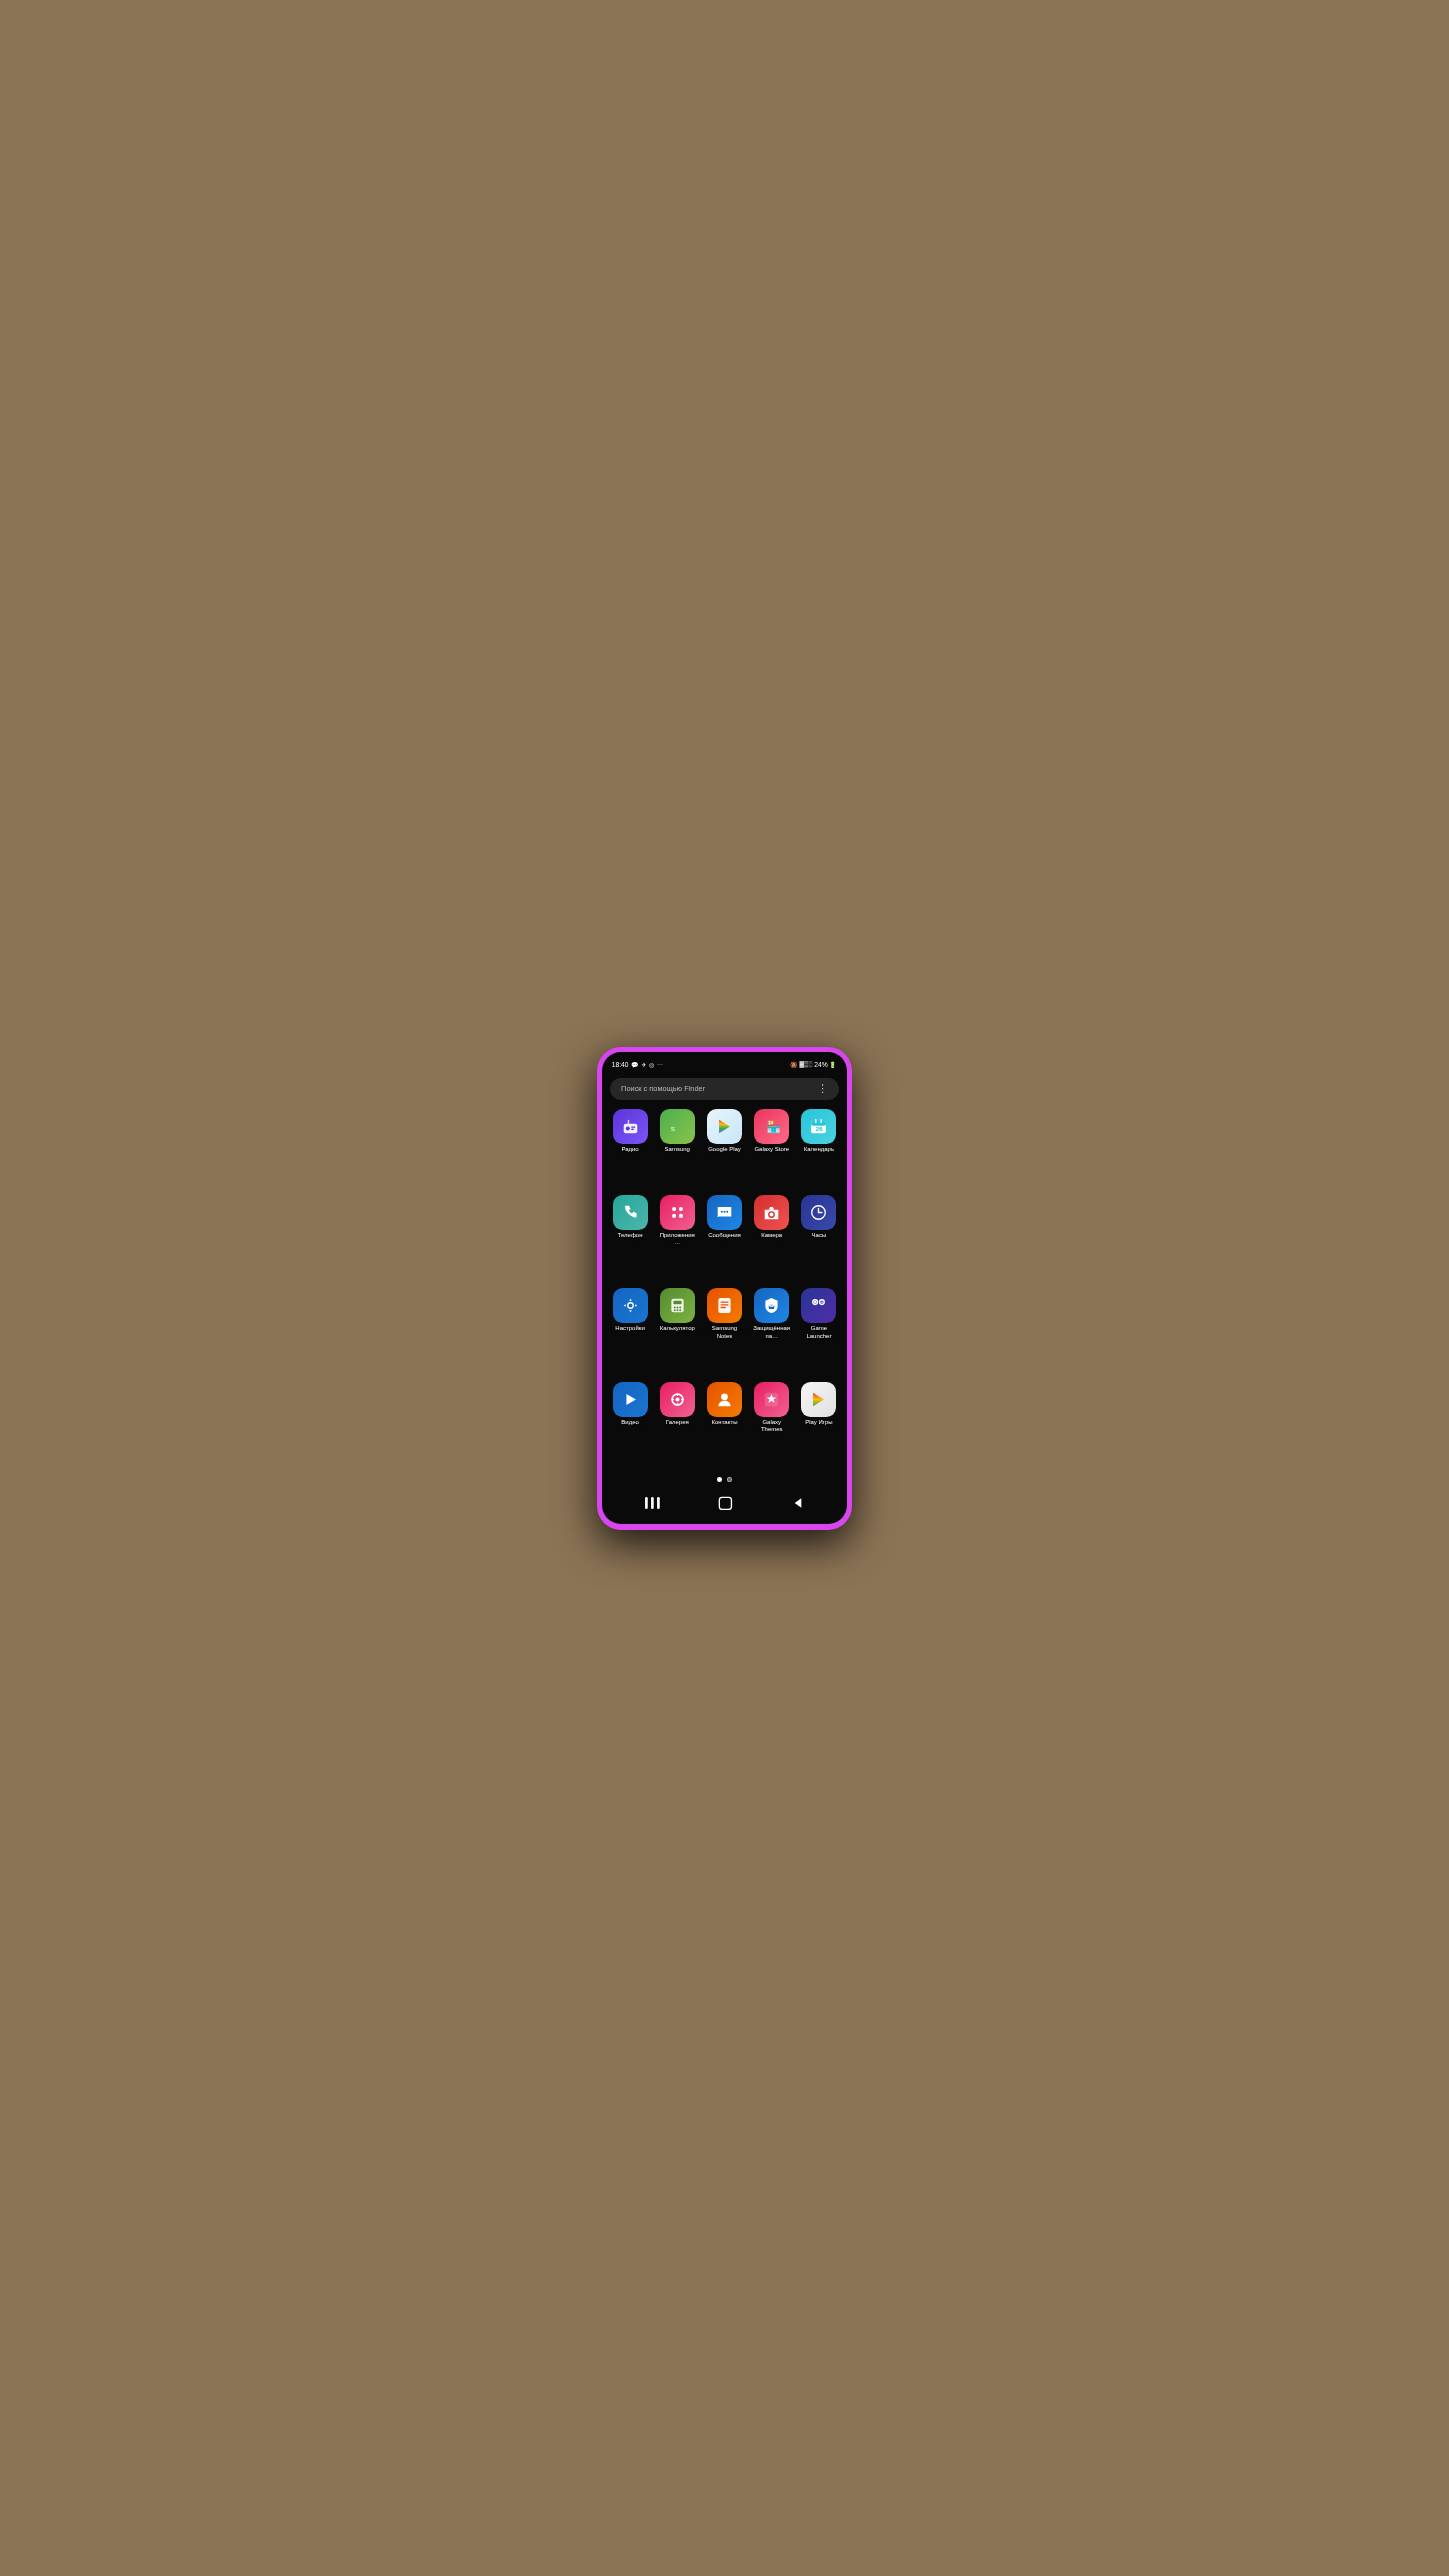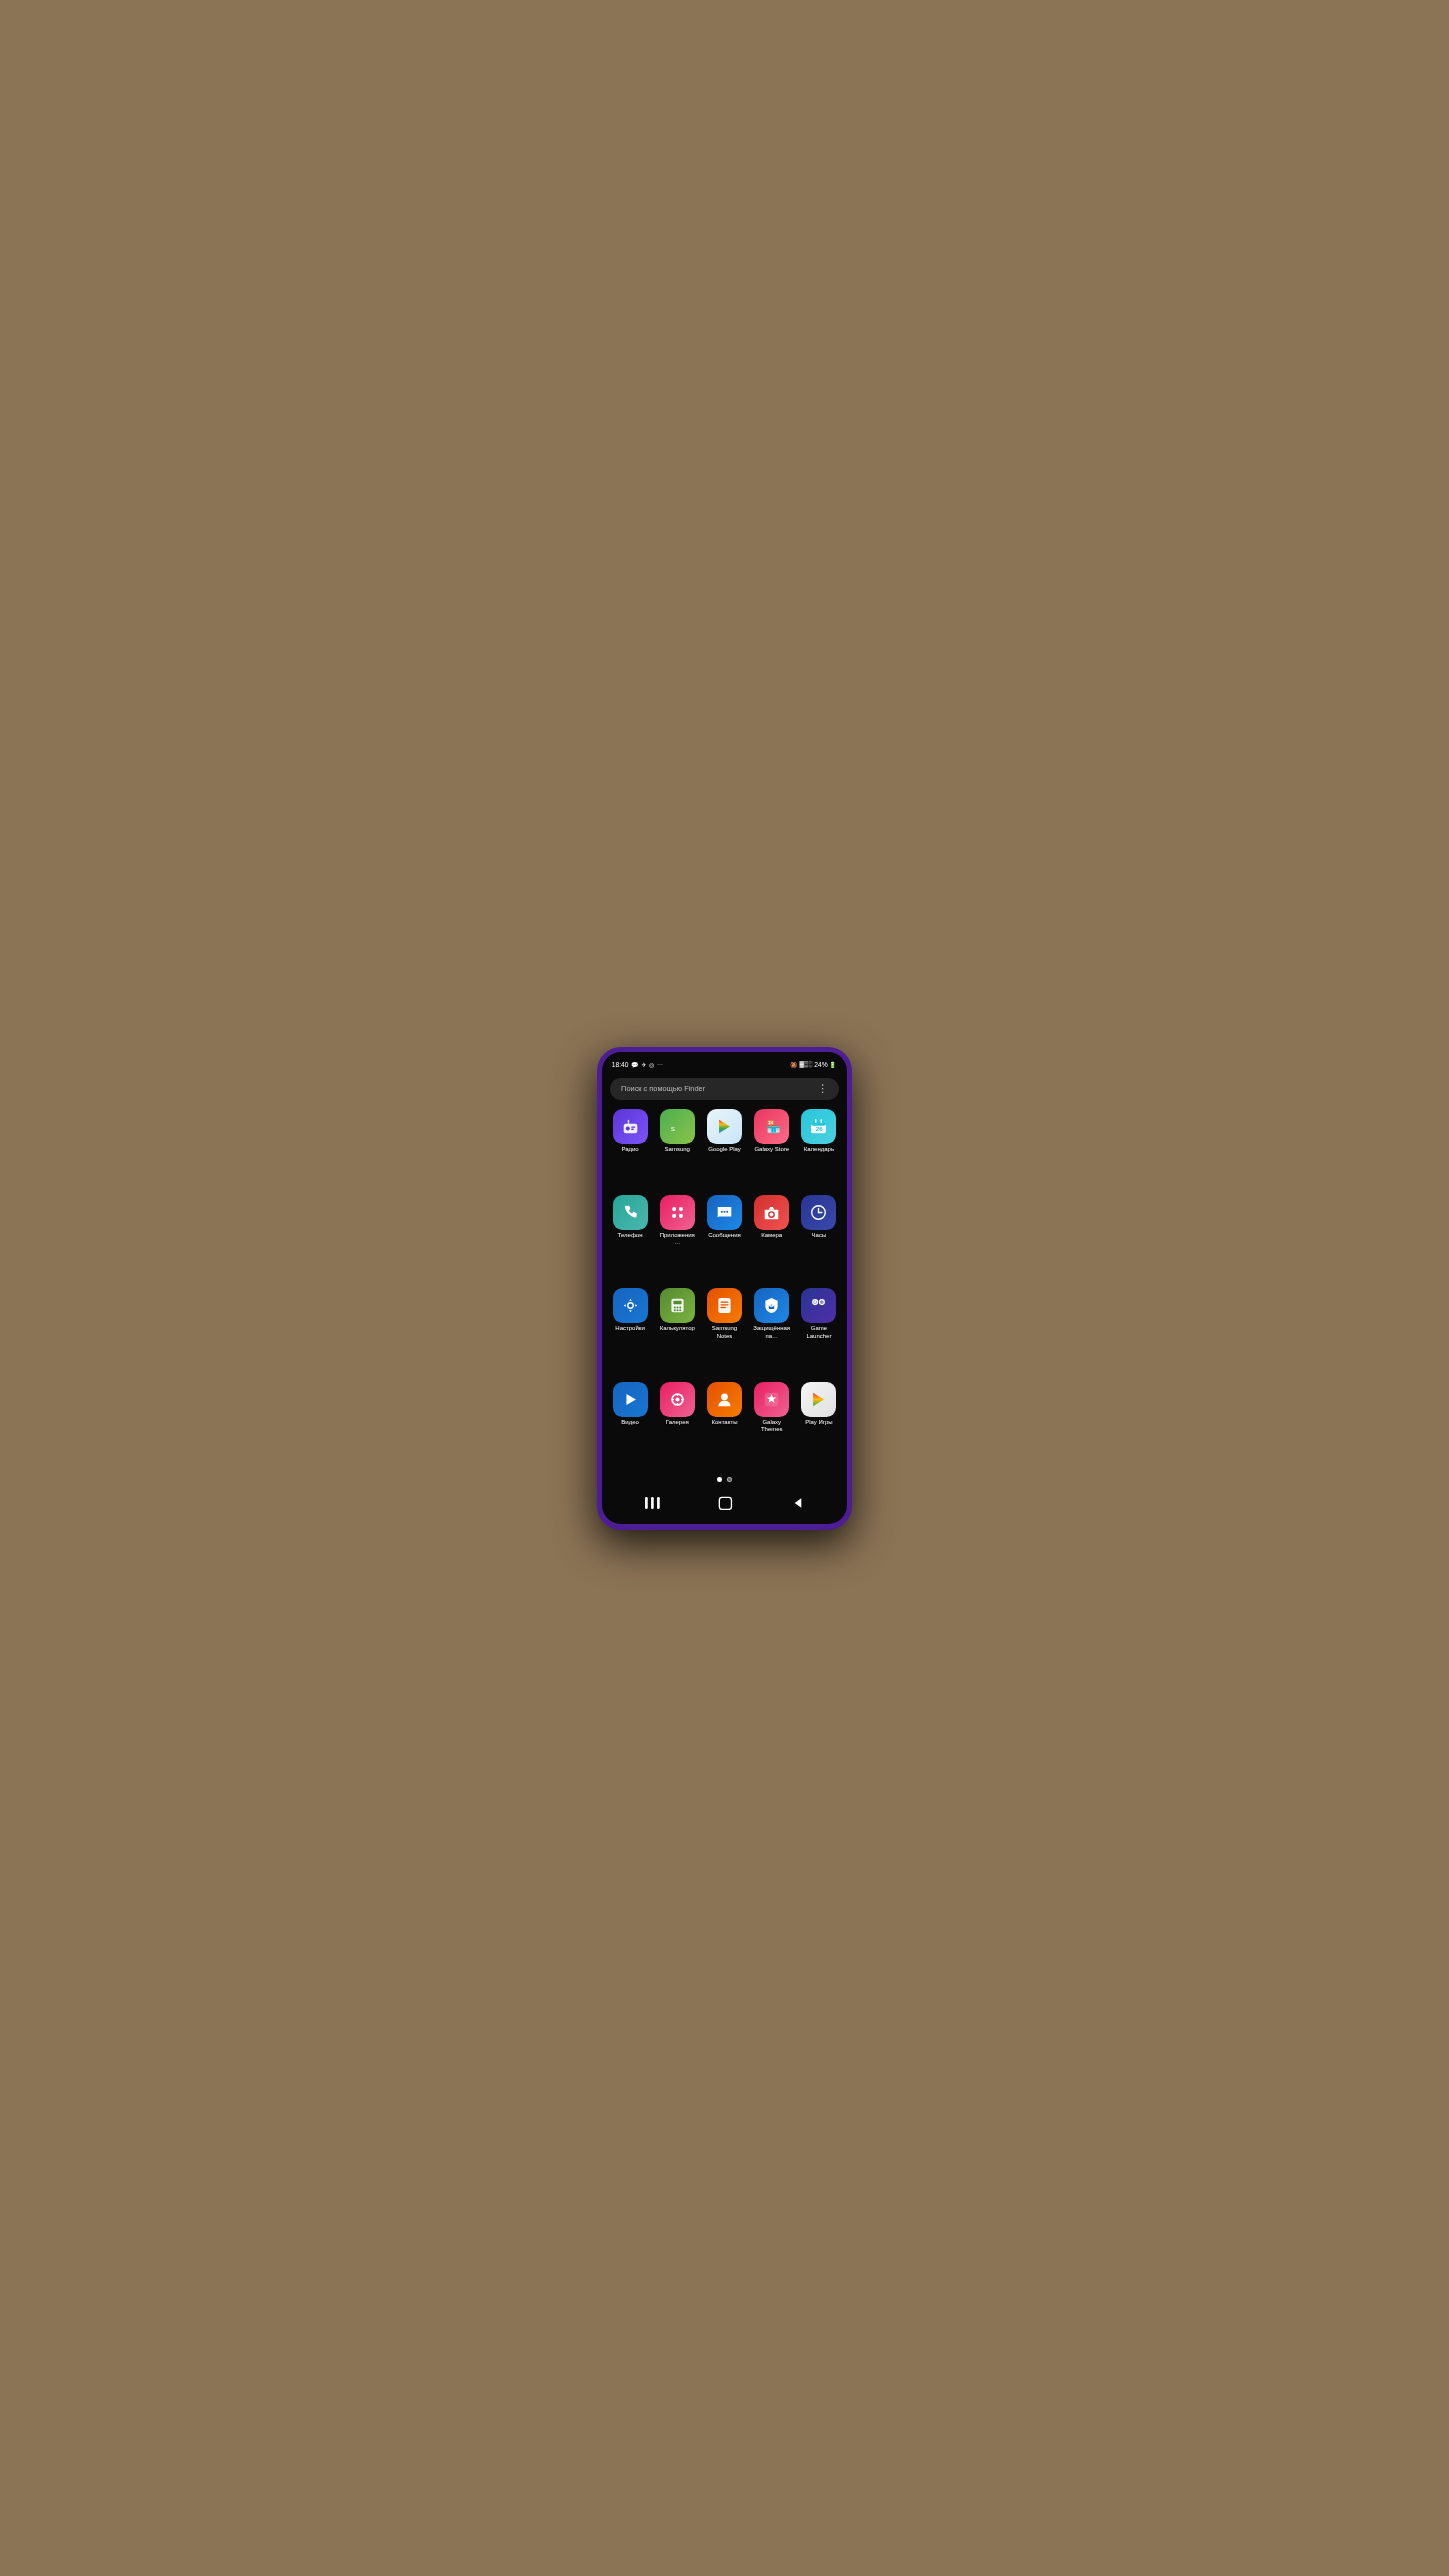--- a/index.html
+++ b/index.html
@@ -7,21 +7,21 @@
       background: #8B7355;
       display: flex;
       justify-content: center;
       align-items: center;
       min-height: 100vh;
       font-family: 'Segoe UI', sans-serif;
     }
     .phone-outer {
       width: 255px;
       height: 483px;
-      background: #4c1d95;
+      background: #d946ef;
       border-radius: 24px;
       padding: 5.4px;
       box-shadow: 0 13.4px 40px rgba(0,0,0,0.8);
       position: relative;
     }
     .phone-screen {
       width: 100%;
       height: 100%;
       background: #0a0a0a;
       border-radius: 19px;

